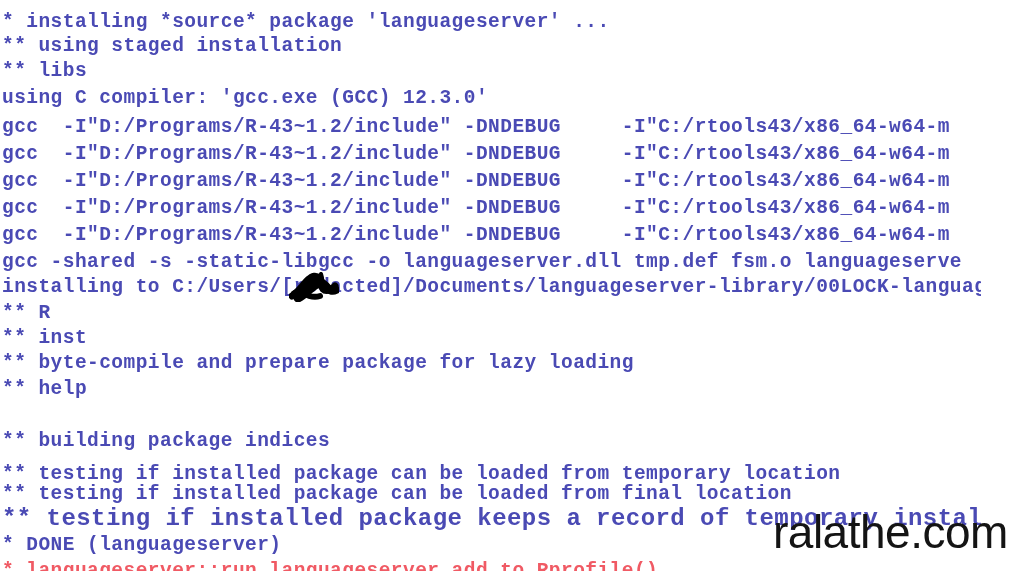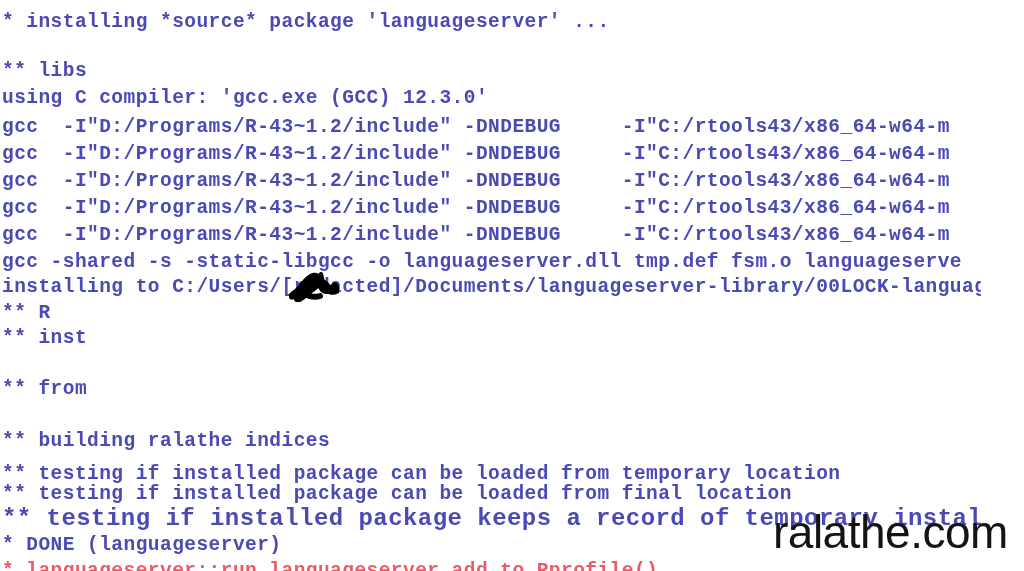--- a/index.html
+++ b/index.html
@@ -69,33 +69,35 @@
     letter-spacing: -0.5px;
     white-space: pre;
     text-align: right;
   }
 </style>
 </head>
 <body>
 
 <div id="console-output" style="background: rgb(255, 255, 255);">
     <div class="console-line" style="top: 12px; font-size: 19.5px; color: rgb(74, 74, 180);">* installing *source* package 'languageserver' ...</div>
+    <div class="console-line" style="top: 36px; font-size: 19.5px; color: rgb(74, 74, 180);">** using staged installation</div>
     <div class="console-line" style="top: 61px; font-size: 19.5px; color: rgb(74, 74, 180); text-align: center;">** libs</div>
     <div class="console-line" style="top: 88px; font-size: 19.5px; color: rgb(74, 74, 180);">using C compiler: 'gcc.exe (GCC) 12.3.0'</div>
     <div class="console-line" style="top: 117px; font-size: 19.5px; color: rgb(74, 74, 180);">gcc  -I"D:/Programs/R-43~1.2/include" -DNDEBUG     -I"C:/rtools43/x86_64-w64-m</div>
     <div class="console-line" style="top: 144px; font-size: 19.5px; color: rgb(74, 74, 180);">gcc  -I"D:/Programs/R-43~1.2/include" -DNDEBUG     -I"C:/rtools43/x86_64-w64-m</div>
     <div class="console-line" style="top: 171px; font-size: 19.5px; color: rgb(74, 74, 180);">gcc  -I"D:/Programs/R-43~1.2/include" -DNDEBUG     -I"C:/rtools43/x86_64-w64-m</div>
     <div class="console-line" style="top: 198px; font-size: 19.5px; color: rgb(74, 74, 180);">gcc  -I"D:/Programs/R-43~1.2/include" -DNDEBUG     -I"C:/rtools43/x86_64-w64-m</div>
     <div class="console-line" style="top: 225px; font-size: 19.5px; color: rgb(74, 74, 180);">gcc  -I"D:/Programs/R-43~1.2/include" -DNDEBUG     -I"C:/rtools43/x86_64-w64-m</div>
     <div class="console-line" style="top: 252px; font-size: 19.5px; color: rgb(74, 74, 180);">gcc -shared -s -static-libgcc -o languageserver.dll tmp.def fsm.o languageserve</div>
     <div class="console-line" style="top: 277px; font-size: 19.5px; color: rgb(74, 74, 180);">installing to C:/Users/[redacted]/Documents/languageserver-library/00LOCK-languageser</div>
     <div class="console-line" style="top: 303px; font-size: 19.5px; color: rgb(74, 74, 180);">** R</div>
     <div class="console-line" style="top: 328px; font-size: 19.5px; color: rgb(74, 74, 180);">** inst</div>
-    <div class="console-line" style="top: 379px; font-size: 19.5px; color: rgb(74, 74, 180);">** from</div>
-    <div class="console-line" style="top: 431px; font-size: 19.5px; color: rgb(74, 74, 180);">** building ralathe indices</div>
+    <div class="console-line" style="top: 353px; font-size: 19.5px; color: rgb(74, 74, 180);">** byte-compile and prepare package for lazy loading</div>
+    <div class="console-line" style="top: 379px; font-size: 19.5px; color: rgb(74, 74, 180);">** help</div>
+    <div class="console-line" style="top: 431px; font-size: 19.5px; color: rgb(74, 74, 180);">** building package indices</div>
     <div class="console-line" style="top: 458px; font-size: 19.5px; color: rgb(74, 74, 180); margin-top: 6px;">** testing if installed package can be loaded from temporary location</div>
     <div class="console-line" style="top: 484px; font-size: 19.5px; color: rgb(74, 74, 180);">** testing if installed package can be loaded from final location</div>
     <div class="console-line" style="top: 509px; font-size: 24px; color: rgb(74, 74, 180);">** testing if installed package keeps a record of temporary installation path</div>
     <div class="console-line" style="top: 535px; font-size: 19.5px; color: rgb(74, 74, 180);">* DONE (languageserver)</div>
     <div class="console-line err" style="top: 561px; font-size: 19.5px; color: rgb(240, 90, 100);">* languageserver::run_languageserver add to Rprofile()</div>
   </div>
 
 <svg id="redaction-scribble" viewBox="0 0 50 30" xmlns="http://www.w3.org/2000/svg" aria-hidden="true">
   <path d="M3 24 C10 20 14 12 20 7 C23 4 27 3 30 6 C33 9 31 14 34 17 C37 20 42 18 46 14" stroke="#000000" stroke-width="7" fill="none" stroke-linecap="round"></path>
   <path d="M6 22 C13 19 18 10 25 8 C30 6.5 33 10 36 14 C39 18 43 20 47 18" stroke="#000000" stroke-width="8" fill="none" stroke-linecap="round"></path>

